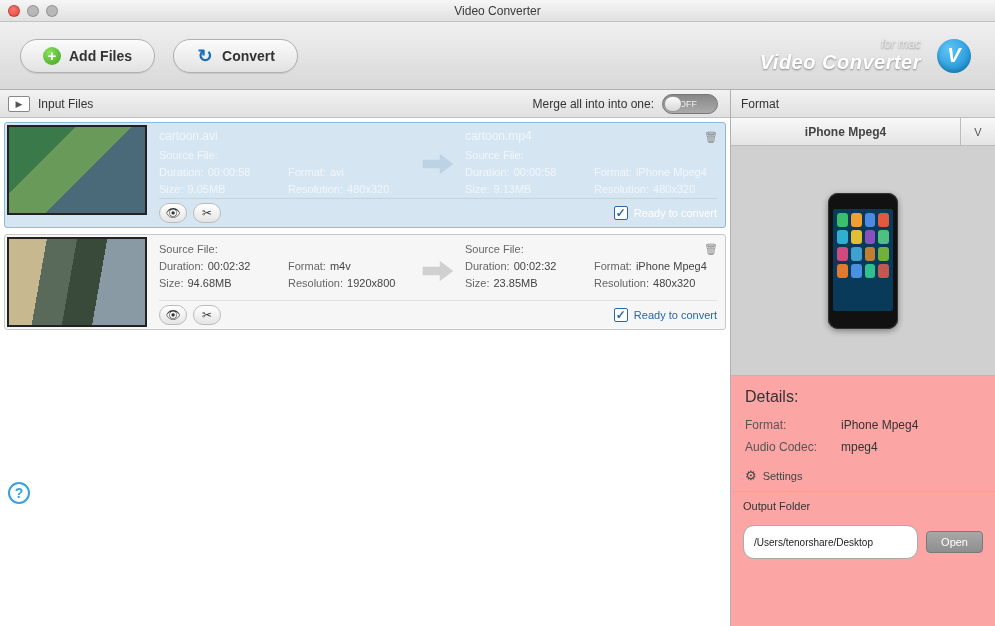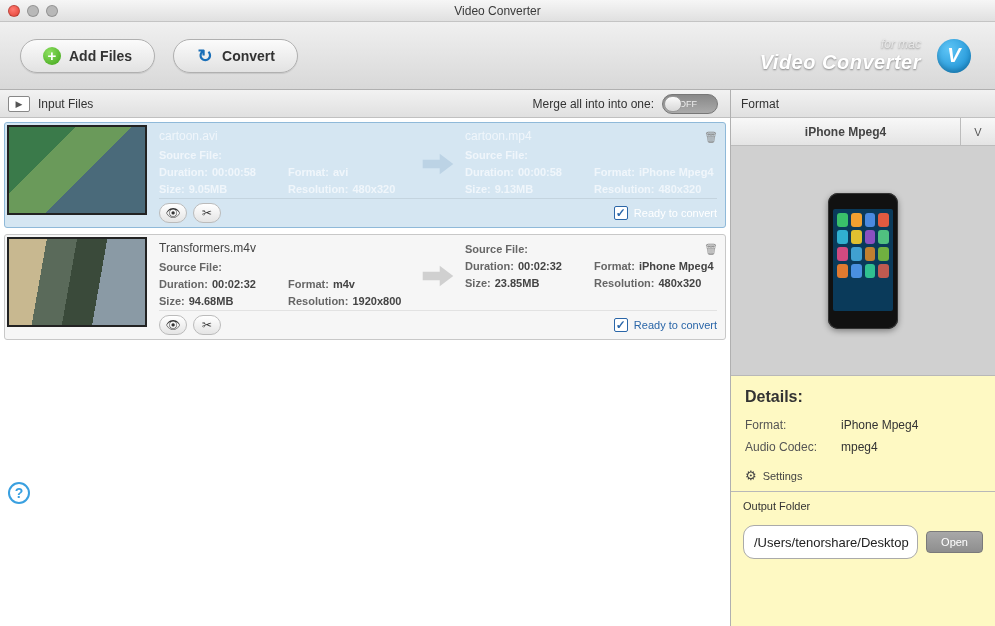--- a/index.html
+++ b/index.html
@@ -22,21 +22,21 @@
 .convert-ico { width: 18px; height: 18px; display: flex; align-items: center; justify-content: center; color: #1a6fb8; font-size: 18px; font-weight: bold;}
 .brand { margin-left: auto; text-align: right; color: #fff; padding-right: 4px; display: flex; align-items: center; gap: 16px; }
 .brand-text { text-align: right; text-shadow: 0 1px 2px rgba(0,0,0,0.4);}
 .brand-top { font-size: 12px; font-style: italic; color: #e8e8e8; }
 .brand-bottom { font-size: 20px; font-weight: bold; font-style: italic; letter-spacing: 0.5px; }
 .brand-badge { width: 34px; height: 34px; border-radius: 50%; background: radial-gradient(circle at 35% 30%, #5fc5f6, #0e87ce); display: flex; align-items: center; justify-content: center; color: #fff; font-size: 20px; font-weight: bold; font-style: italic; box-shadow: inset 0 -3px 5px rgba(0,0,0,0.2); }
 
 
 .body-row { display: flex; height: calc(626px - 22px - 68px); }
 .left-pane { flex: 1; display: flex; flex-direction: column; background: #fff; border-right: 1px solid #b0b0b0; }
-.right-pane { width: 264px; background: #fef9c3; display: flex; flex-direction: column; }
+.right-pane { width: 264px; background: #fca5a5; display: flex; flex-direction: column; }
 
 
 .input-hdr { height: 28px; background: linear-gradient(#f2f2f2, #e0e0e0); border-bottom: 1px solid #c0c0c0; display: flex; align-items: center; padding: 0 8px; gap: 8px; font-size: 12px; color: #333; }
 .play-thumb-ico { width: 22px; height: 16px; border: 1px solid #888; border-radius: 2px; background: #fff; display: flex; align-items: center; justify-content: center; font-size: 9px; color: #555;}
 .merge-wrap { margin-left: auto; display: flex; align-items: center; gap: 8px; font-size: 12px; color: #333; padding-right: 4px;}
 .toggle { width: 56px; height: 20px; border-radius: 10px; background: linear-gradient(#888, #aaa); border: 1px solid #777; position: relative; display: flex; align-items: center; justify-content: flex-end; padding: 0 20px; font-size: 9px; color: #eee; }
 .toggle-knob { position: absolute; left: 1px; top: 1px; width: 18px; height: 16px; border-radius: 9px; background: linear-gradient(#fafafa,#d8d8d8); border: 0.5px solid #999; }
 
 
 .file-list { flex: 1; overflow: auto; padding: 4px; }
@@ -46,21 +46,21 @@
 .thumb.t1 { background: linear-gradient(135deg, #3a7a4a 30%, #6a9a5a 30% 55%, #4a6a7a 55%); }
 .thumb.t2 { background: linear-gradient(100deg, #c8b890 25%, #5a6a5a 25% 45%, #3a4a3a 45% 65%, #8a9aa5 65%); }
 .file-info { flex: 1; padding: 6px 8px 4px 10px; font-size: 11px; color: #555; display: flex; flex-direction: column; position: relative;}
 .file-item.selected .file-info { color: #fff; }
 .file-item.selected .file-info .fname,
 .file-item.selected .file-info .lbl,
 .file-item.selected .file-info .val { color: #f0f6fb; }
 .info-cols { display: flex; gap: 10px; flex: 1; justify-content: space-between;}
 .col { flex: 1; min-width: 0;}
 .fname { font-size: 12px; margin-bottom: 4px; color: #444; }
-.info-row { display: flex; gap: 6px; line-height: 17px; font-weight: bold;}
+.info-row { display: flex; gap: 6px; line-height: 17px;}
 .info-row .pair { display: flex; gap: 4px; flex: 1; }
 .lbl { color: #666; }
 .val { color: #444; }
 .arrow-between { width: 34px; display: flex; align-items: center; justify-content: center; color: #d0d0d0; }
 .file-item.selected .arrow-between { color: #bcd3e5; }
 .arrow-between svg { width: 34px; height: 30px; }
 .trash-btn { position: absolute; top: 4px; right: 4px; width: 20px; height: 20px; display: flex; align-items: center; justify-content: center; color: #888; cursor: pointer; }
 .bottom-row { display: flex; align-items: center; gap: 6px; padding-top: 4px; border-top: 1px solid rgba(0,0,0,0.08);}
 .mini-btn { width: 28px; height: 20px; border-radius: 10px; background: linear-gradient(#fff,#e4e4e4); border: 1px solid #bbb; display: flex; align-items: center; justify-content: center; font-size: 12px; color: #333; cursor: pointer;}
 .ready-wrap { margin-left: auto; display: flex; align-items: center; gap: 6px; font-size: 11px; color: #2a66a8;}
@@ -75,31 +75,31 @@
 .preview-area { height: 230px; background: #d0d0d0; display: flex; align-items: center; justify-content: center; border-bottom: 1px solid #b8b8b8;}
 .phone { width: 70px; height: 136px; background: #111; border-radius: 10px; padding: 16px 5px 18px 5px; box-shadow: inset 0 0 0 1px #333, 0 2px 6px rgba(0,0,0,0.4);}
 .phone-screen { width: 100%; height: 100%; background: #0a3a5a; border-radius: 2px; display: grid; grid-template-columns: repeat(4,1fr); grid-auto-rows: 14px; gap: 3px; padding: 4px;}
 .app-ico { border-radius: 3px; }
 .app-ico:nth-child(1){background:#3ac06a}.app-ico:nth-child(2){background:#f0a030}.app-ico:nth-child(3){background:#4a8ae0}.app-ico:nth-child(4){background:#e05a40}
 .app-ico:nth-child(5){background:#30b0d0}.app-ico:nth-child(6){background:#e0c030}.app-ico:nth-child(7){background:#8a50c0}.app-ico:nth-child(8){background:#50c080}
 .app-ico:nth-child(9){background:#d04a80}.app-ico:nth-child(10){background:#40a0d0}.app-ico:nth-child(11){background:#c08030}.app-ico:nth-child(12){background:#70b040}
 .app-ico:nth-child(13){background:#e07a30}.app-ico:nth-child(14){background:#4a90e0}.app-ico:nth-child(15){background:#30c090}.app-ico:nth-child(16){background:#c05a50}
 
 .details { padding: 12px 14px 8px 14px; font-size: 12px; color: #3a3a3a; }
-.details h3 { font-size: 16px; font-weight: bold; margin-bottom: 12px; color: #333;}
+.details h3 { font-size: 16px; font-weight: normal; margin-bottom: 12px; color: #333;}
 .detail-row { display: flex; gap: 8px; margin-bottom: 8px; }
 .detail-row .dl { color: #555; min-width: 88px;}
 .detail-row .dv { color: #333;}
 .settings-row { display: flex; align-items: center; gap: 6px; font-size: 11px; color: #444; padding-top: 6px; cursor: pointer;}
 .gear-ico { font-size: 13px; }
 
 .output-sec { border-top: 1px solid #b8b8b8; padding: 8px 12px 10px 12px; }
 .output-sec .ol { font-size: 11px; color: #333; margin-bottom: 13px;}
 .output-row { display: flex; gap: 8px; align-items: center;}
-.path-input { flex: 1; height: 22px; border-radius: 11px; background: #fff; border: 1px solid #aaa; padding: 16px 10px; font-size: 13px; color: #222; display: flex; align-items: center; overflow: hidden; white-space: nowrap;}
+.path-input { flex: 1; height: 22px; border-radius: 11px; background: #fff; border: 1px solid #aaa; padding: 16px 10px; font-size: 10px; color: #222; display: flex; align-items: center; overflow: hidden; white-space: nowrap;}
 .open-btn { height: 22px; padding: 0 14px; border-radius: 4px; background: linear-gradient(#a8a8a8,#8e8e8e); border: 1px solid #7a7a7a; color: #fff; font-size: 11px; display: flex; align-items: center; cursor: pointer;}
 
 .help-btn { position: absolute; left: 8px; bottom: 8px; width: 22px; height: 22px; border-radius: 50%; border: 2px solid #3aa0e0; color: #3aa0e0; display: flex; align-items: center; justify-content: center; font-size: 14px; font-weight: bold; cursor: pointer; background: rgba(255,255,255,0.6);}
 .app-root { position: relative; width: 995px; height: 512px; }
 </style>
 </head>
 <body>
 <div class="app-root">
 
 <div class="titlebar">
@@ -227,21 +227,20 @@
       </div>
 
       <div class="file-item">
         <div class="thumb t2"></div>
         <div class="file-info">
           <div class="trash-btn">
             <span>🗑</span>
           </div>
           <div class="info-cols">
             <div class="col">
-              <div class="fname">Transformers.m4v</div>
               <div class="info-row">
                     <span class="lbl">Source File:</span>
                   </div>
               <div class="info-row">
                 <span class="pair">
                       <span class="lbl">Duration:</span>
                       <span class="val">00:02:32</span>
                     </span>
                 <span class="pair">
                       <span class="lbl">Format:</span>

